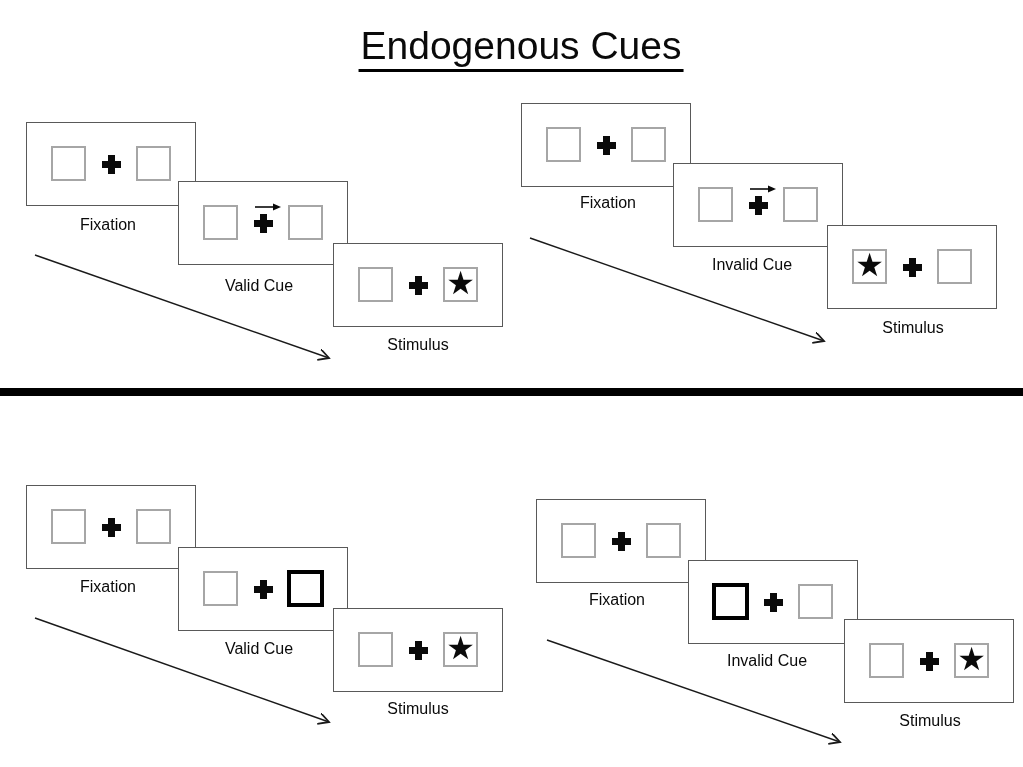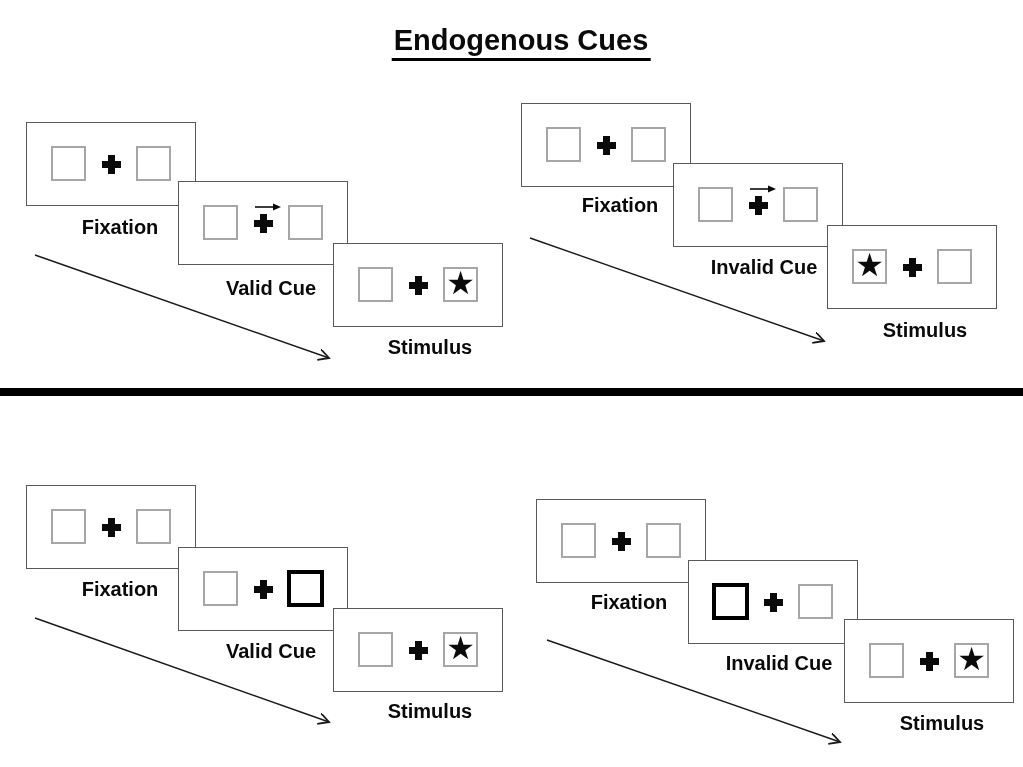--- a/index.html
+++ b/index.html
@@ -3,21 +3,21 @@
 <meta charset="utf-8">
 <style>
   html,body{margin:0;padding:0;background:#ffffff;}
   #canvas{
     position:relative;width:1023px;height:767px;background:#ffffff;overflow:hidden;
     font-family:"Liberation Sans",sans-serif;color:#0a0a0a;
   }
   .overlay{position:absolute;left:0;top:0;pointer-events:none;}
   .section-title{
     position:absolute;transform:translateX(-50%);
-    font-size:29px;font-weight:700;white-space:nowrap;
+    font-size:39px;font-weight:400;white-space:nowrap;
     border-bottom:3px solid #000;padding:0 2px 1px 2px;
   }
   .divider{position:absolute;left:0;top:388px;width:1023px;height:8px;background:#000;}
   .card{
     position:absolute;width:170px;height:84px;background:#fff;
     border:1px solid #595959;box-sizing:border-box;
   }
   .sq{
     position:absolute;top:23px;width:35px;height:35px;background:#fff;
     border:2px solid #a6a6a6;box-sizing:border-box;
@@ -31,21 +31,21 @@
   .plus::before{content:"";position:absolute;left:6px;top:0;width:7px;height:19px;background:#0a0a0a;}
   .plus::after{content:"";position:absolute;left:0;top:6px;width:19px;height:7px;background:#0a0a0a;}
   .cue-arrow{position:absolute;left:76px;top:20px;}
   .star{
     position:absolute;left:50%;top:50%;transform:translate(-50%,-55%);
     font-size:32px;line-height:32px;color:#0a0a0a;
     font-family:"DejaVu Sans",sans-serif;
   }
   .frame-label{
     position:absolute;transform:translateX(-50%);
-    font-size:20px;font-weight:700;white-space:nowrap;margin-left:12px;
+    font-size:16px;font-weight:400;white-space:nowrap;
   }
 </style>
 </head>
 <body>
 
 <div id="canvas">
 
   <svg class="overlay" width="1023" height="767">
     <defs>
       <marker id="ah" markerWidth="12" markerHeight="12" refX="7.5" refY="4" orient="auto">

